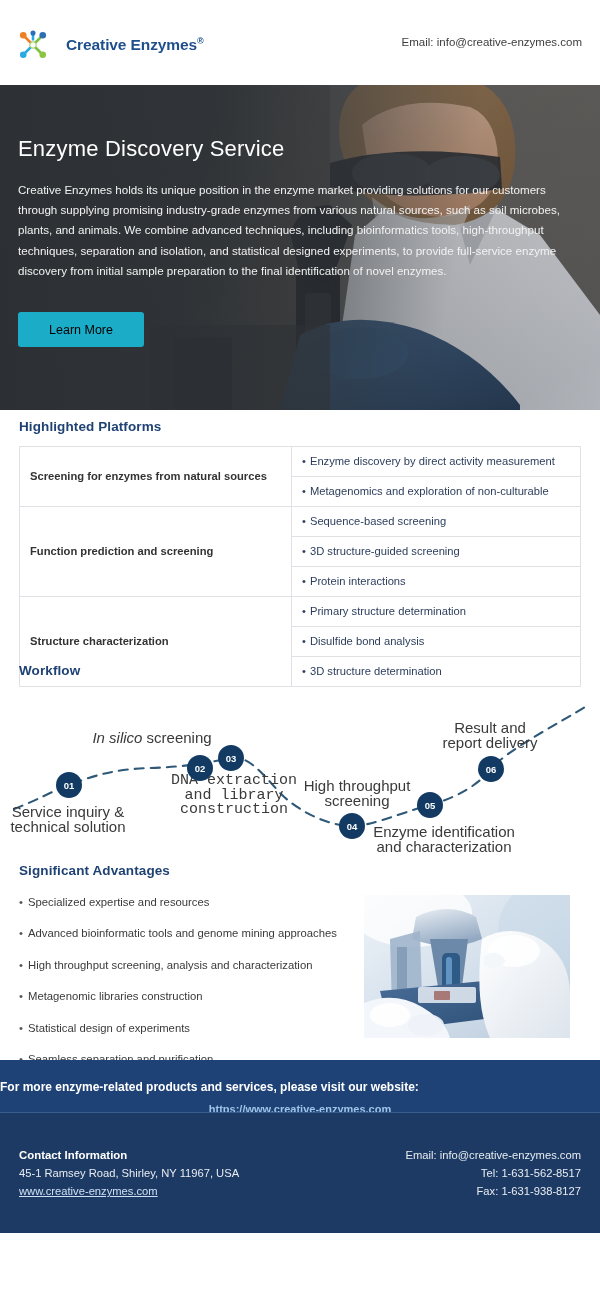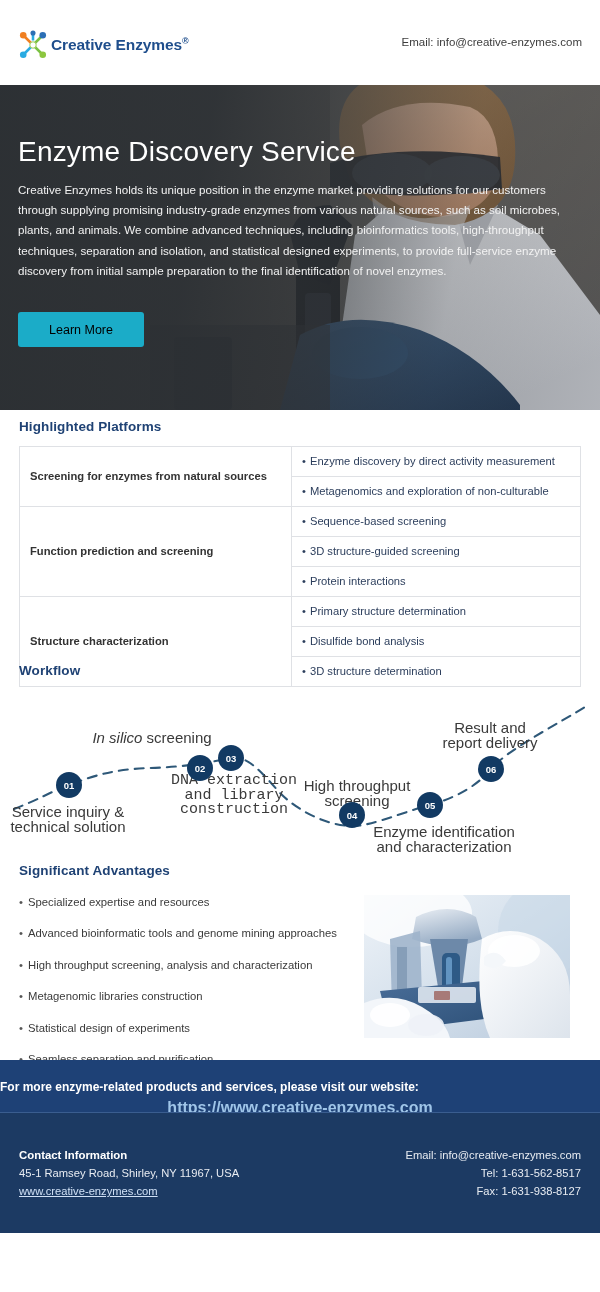--- a/index.html
+++ b/index.html
@@ -13,21 +13,21 @@
 
   
   .topbar {
     position: absolute; left: 0; top: 0; width: 600px; height: 85px;
     background: #ffffff;
   }
   .logo-wrap { position: absolute; left: 18px; top: 30px; display: flex; align-items: center; }
   .logo-mark { width: 30px; height: 30px; position: relative; flex: 0 0 auto; }
   .logo-text {
     font-size: 15.5px; font-weight: bold; color: #1F4E8C;
-    letter-spacing: -0.1px; margin-left: 3px; white-space: nowrap;
+    letter-spacing: -0.1px; margin-left: 18px; white-space: nowrap;
   }
   .logo-reg { font-size: 9px; vertical-align: super; font-weight: bold; }
   .topbar-email {
     position: absolute; right: 18px; top: 36px;
     font-size: 11.5px; color: #3d3d3d; white-space: nowrap;
   }
 
   
   .hero {
     position: absolute; left: 0; top: 85px; width: 600px; height: 325px;
@@ -36,21 +36,21 @@
   }
   .hero-photo { position: absolute; inset: 0; }
   .hero-overlay {
     position: absolute; inset: 0;
     background: linear-gradient(100deg, rgba(42,46,50,0.96) 0%, rgba(44,48,52,0.92) 33%,
                 rgba(48,52,56,0.62) 55%, rgba(55,58,62,0.30) 74%, rgba(60,62,66,0.18) 100%);
   }
   .hero-inner { position: absolute; left: 18px; top: 0; width: 564px; }
   .hero-title {
     position: absolute; top: 51px; left: 0;
-    font-size: 28px; color: #ffffff; font-weight: normal; letter-spacing: 0.2px;
+    font-size: 22px; color: #ffffff; font-weight: normal; letter-spacing: 0.2px;
   }
   .hero-body {
     position: absolute; top: 95px; left: 0; width: 559px;
     font-size: 11.6px; line-height: 20.2px; color: #f2f2f2;
   }
   .learn-more {
     position: absolute; top: 227px; left: 0;
     width: 126px; height: 35px; border: 0; border-radius: 3px;
     background: #1BACC8; color: #000000;
     font-family: "Liberation Sans", sans-serif;
@@ -123,21 +123,21 @@
     background: #1E4176;
   }
   .ft-line1 {
     position: absolute; top: 20px; left: 0; width: 484px; 
     font-size: 12px; font-weight: bold; color: #ffffff;
   }
   .ft-link {
     position: absolute; top: 39px; left: 0; width: 600px; text-align: center;
   }
   .ft-link a {
-    font-size: 16px; font-weight: bold; color: #9fc5e8; text-decoration: underline;
+    font-size: 11px; font-weight: bold; color: #9fc5e8; text-decoration: underline;
   }
   .ft-logo { position: absolute; left: 20px; top: 66px; display: flex; align-items: center; }
   .ft-logo .logo-text { color: #ffffff; }
   .social { position: absolute; right: 22px; top: 67px; display: flex; gap: 21px; align-items: center; }
   .social-ico {
     width: 24px; height: 24px; display: flex; align-items: center; justify-content: center;
     color: #ffffff; cursor: pointer;
   }
 
   .footer-bottom {
@@ -283,21 +283,21 @@
     <div class="wf-canvas">
       <svg width="600" height="165" viewBox="0 0 600 165">
         <path d="M14 128 C40 118 52 110 69 104 C100 92 120 88 150 87
                  C190 86 215 80 231 77 C248 74 262 92 280 112
                  C300 132 330 145 352 145 C372 145 400 132 430 124
                  C458 116 478 104 491 88 C508 68 560 42 588 24" fill="none" stroke="#2e5878" stroke-width="2.1" stroke-dasharray="9 7" stroke-linecap="round"></path>
       </svg>
       <div class="wf-node" style="left:69px; top:104px;">01</div>
       <div class="wf-node" style="left:155px; top:87px;margin-left:45px;">02</div>
       <div class="wf-node" style="left:231px; top:77px;">03</div>
-      <div class="wf-node" style="left:352px; top:134px;">04</div>
+      <div class="wf-node" style="left:352px; top:145px;">04</div>
       <div class="wf-node" style="left:430px; top:124px;">05</div>
       <div class="wf-node" style="left:491px; top:88px;">06</div>
 
       <div class="wf-label" style="left:68px; top:124px; width:140px;">Service inquiry &amp;
 technical solution</div>
       <div class="wf-label" style="left:152px; top:50px; width:160px;"><span class="it">In silico</span> <span>screening</span></div>
       <div class="wf-label" style="left:234px; top:93px; width:150px;font-family:Liberation Mono, monospace;">DNA extraction
 and library
 construction</div>
       <div class="wf-label" style="left:357px; top:98px; width:150px;">High throughput

